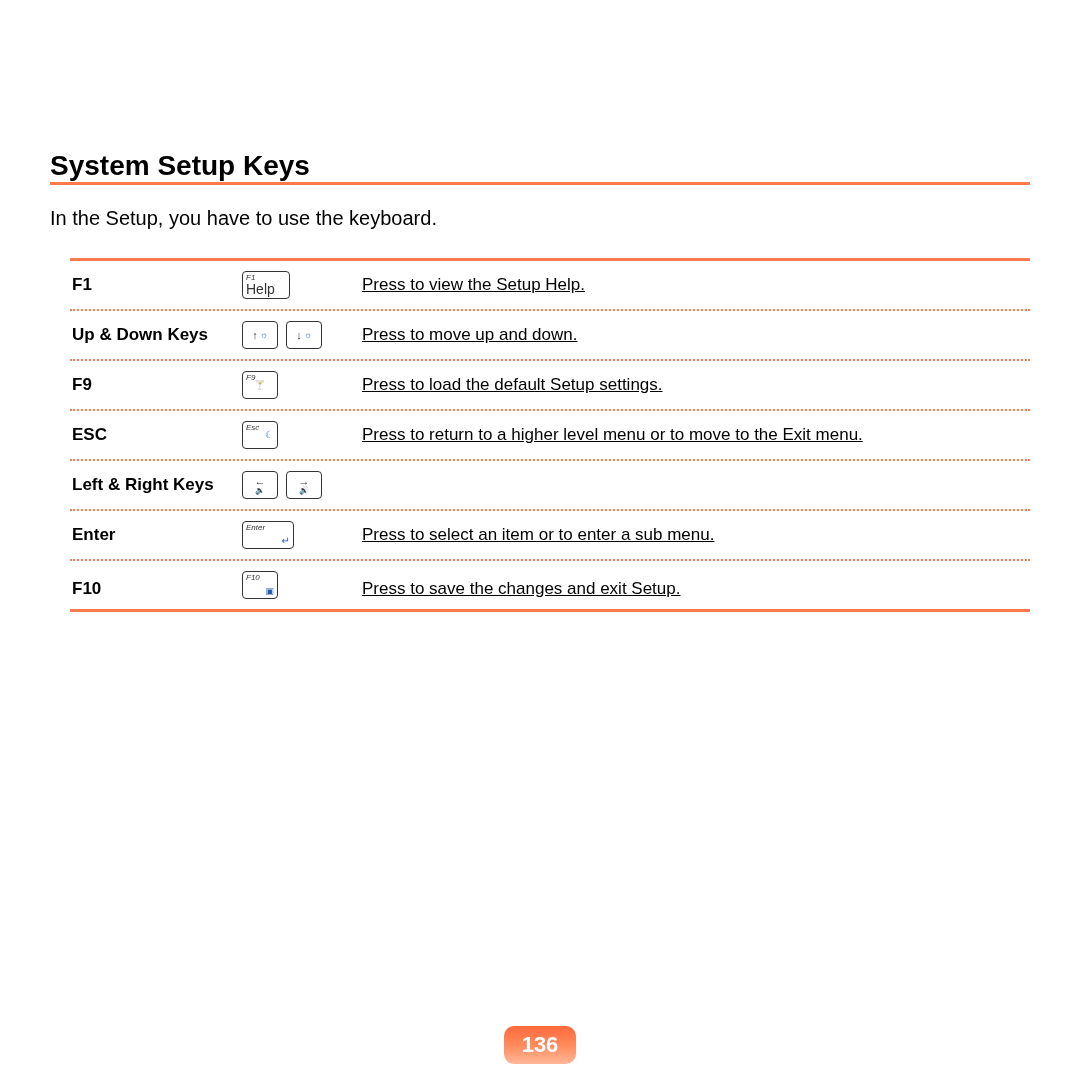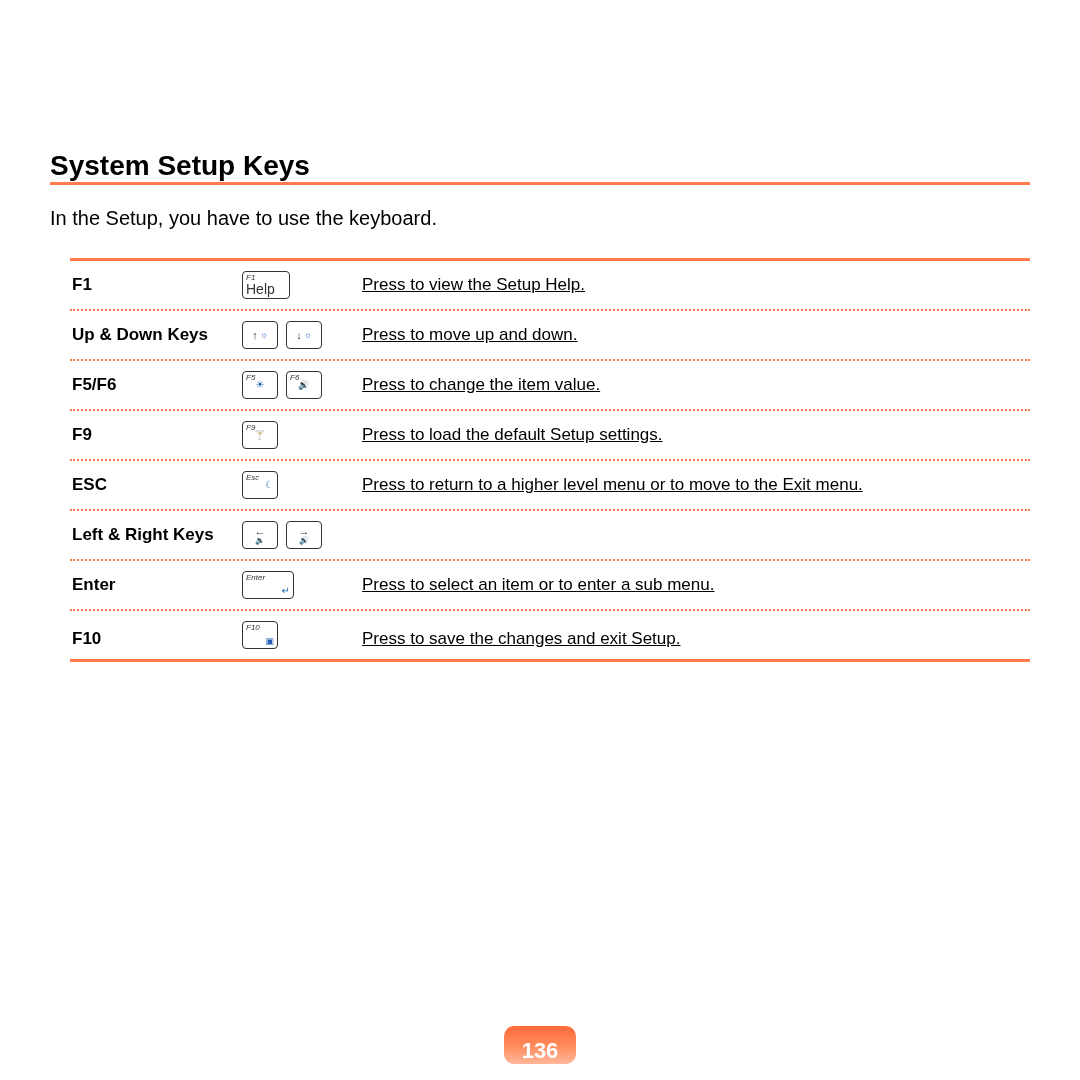--- a/index.html
+++ b/index.html
@@ -90,21 +90,21 @@
     left: 50%;
     transform: translateX(-50%);
     width: 72px;
     height: 38px;
     border-radius: 10px;
     background: linear-gradient(to bottom, #ff6a3c 0%, #ff8a5a 50%, #ffb79a 100%);
     color: #fff;
     font-size: 22px;
     font-weight: bold;
     display: flex;
-    align-items: flex-end;
+    align-items: center;
     justify-content: center;
   }
 </style>
 </head>
 <body>
 
 <div class="page">
 
   <h1 class="title">System Setup Keys</h1>
 
@@ -135,38 +135,20 @@
         <span class="keycap">
           <span class="kl-center">
               <span class="arrow-down"></span>
               <span class="sym">☼</span>
             </span>
         </span>
       </div>
       <div class="col-desc">Press to move up and down.</div>
     </div>
 
-    <div class="row">
-      <div class="col-key">F5/F6</div>
-      <div class="col-icon">
-        <span class="keycap">
-          <span class="kl-top">F5</span>
-          <span class="kl-center">
-              <span class="sun"></span>
-            </span>
-        </span>
-        <span class="keycap">
-          <span class="kl-top">F6</span>
-          <span class="kl-center">
-              <span class="sound"></span>
-            </span>
-        </span>
-      </div>
-      <div class="col-desc">Press to change the item value.</div>
-    </div>
 
     <div class="row">
       <div class="col-key">F9</div>
       <div class="col-icon">
         <span class="keycap">
           <span class="kl-top">F9</span>
           <span class="kl-center">
               <span class="glass"></span>
             </span>
         </span>

